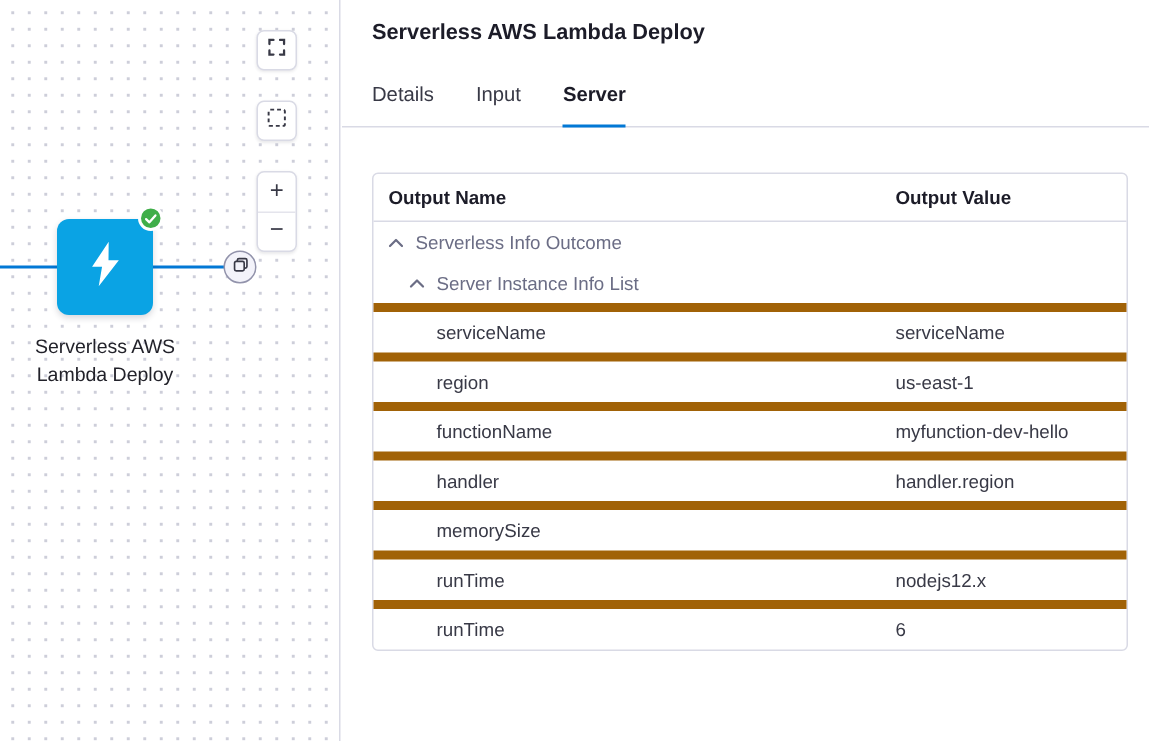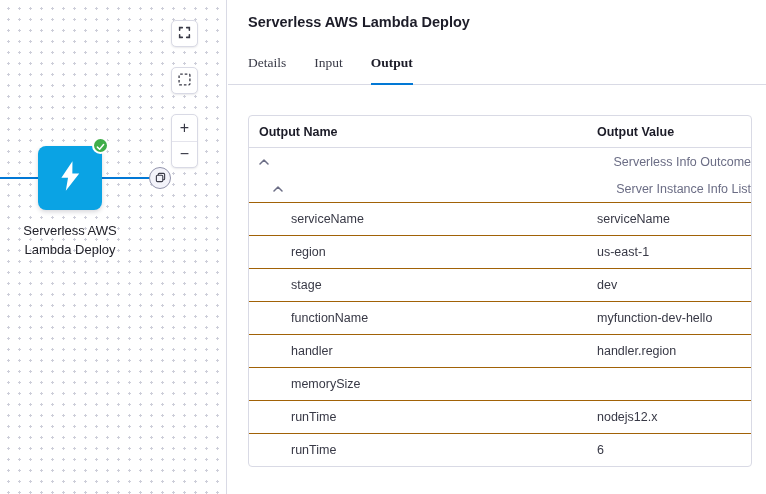--- a/index.html
+++ b/index.html
@@ -63,42 +63,42 @@
   .panel-title {
     position:absolute; left:20px; top:14px;
     font-size:14.5px; font-weight:700; color:#1c1c28;
   }
   .tabs {
     position:absolute; top:55px; left:0; right:0; height:30px;
     display:flex; gap:28px; padding-left:20px;
     border-bottom:1px solid #d9dae5;
   }
   .tab {
-    font-size:13.5px; color:#383946; padding-bottom:10px; cursor:pointer;font-family:Liberation Serif, serif;
+    font-size:13.5px; color:#383946; padding-bottom:10px; cursor:pointer;
   }
   .tab.active {
     font-weight:700; color:#1c1c28;
     border-bottom:2px solid #0278d5; margin-bottom:-1px;
   }
 
   .outputs {
     position:absolute; top:115px; left:20px; right:14px;
     border:1px solid #d9dae5; border-radius:4px; background:#fff;
   }
-  .t-row { display:flex; align-items:center;justify-content:space-between; }
+  .t-row { display:flex; align-items:center; }
   .t-head { height:32px; border-bottom:1px solid #d9dae5; }
   .t-head .c1, .t-head .c2 { font-size:12.5px; font-weight:700; color:#1c1c28; }
   .c1 { width:348px; flex:0 0 348px; padding-left:10px; }
   .c2 { flex:1; padding-right:8px; }
   .group-row { height:27px; cursor:pointer; }
   .group-row .chev { display:inline-flex; margin-right:8px; }
   .group-row .g-label { font-size:12.5px; color:#6b6d85; }
   .group-row.lvl1 { padding-left:10px; }
   .group-row.lvl2 { padding-left:24px; }
-  .data-row { height:33px; border-top:1px solid #a16207; font-size:12.5px; color:#383946; }
+  .data-row { height:33px; border-top:6px solid #a16207; font-size:12.5px; color:#383946; }
   .data-row .c1 { padding-left:42px; }
 </style>
 </head>
 <body>
 
 <div class="app">
 
   <div class="canvas">
 
     <div class="tool-btn" style="top:20px;">
@@ -157,21 +157,21 @@
     <div class="node-label">Serverless AWS Lambda Deploy</div>
   </div>
 
   <div class="panel">
 
     <div class="panel-title">Serverless AWS Lambda Deploy</div>
 
     <div class="tabs">
       <div class="tab">Details</div>
       <div class="tab">Input</div>
-      <div class="tab active">Output</div>
+      <div class="tab active">Server</div>
     </div>
 
     <div class="outputs">
 
       <div class="t-row t-head">
         <div class="c1">Output Name</div>
         <div class="c2">Output Value</div>
       </div>
 
       <div class="t-row group-row lvl1">
@@ -194,24 +194,20 @@
 
       <div class="t-row data-row">
         <div class="c1">serviceName</div>
         <div class="c2">serviceName</div>
       </div>
       <div class="t-row data-row">
         <div class="c1">region</div>
         <div class="c2">us-east-1</div>
       </div>
       <div class="t-row data-row">
-        <div class="c1">stage</div>
-        <div class="c2">dev</div>
-      </div>
-      <div class="t-row data-row">
         <div class="c1">functionName</div>
         <div class="c2">myfunction-dev-hello</div>
       </div>
       <div class="t-row data-row">
         <div class="c1">handler</div>
         <div class="c2">handler.region</div>
       </div>
       <div class="t-row data-row">
         <div class="c1">memorySize</div>
       </div>

